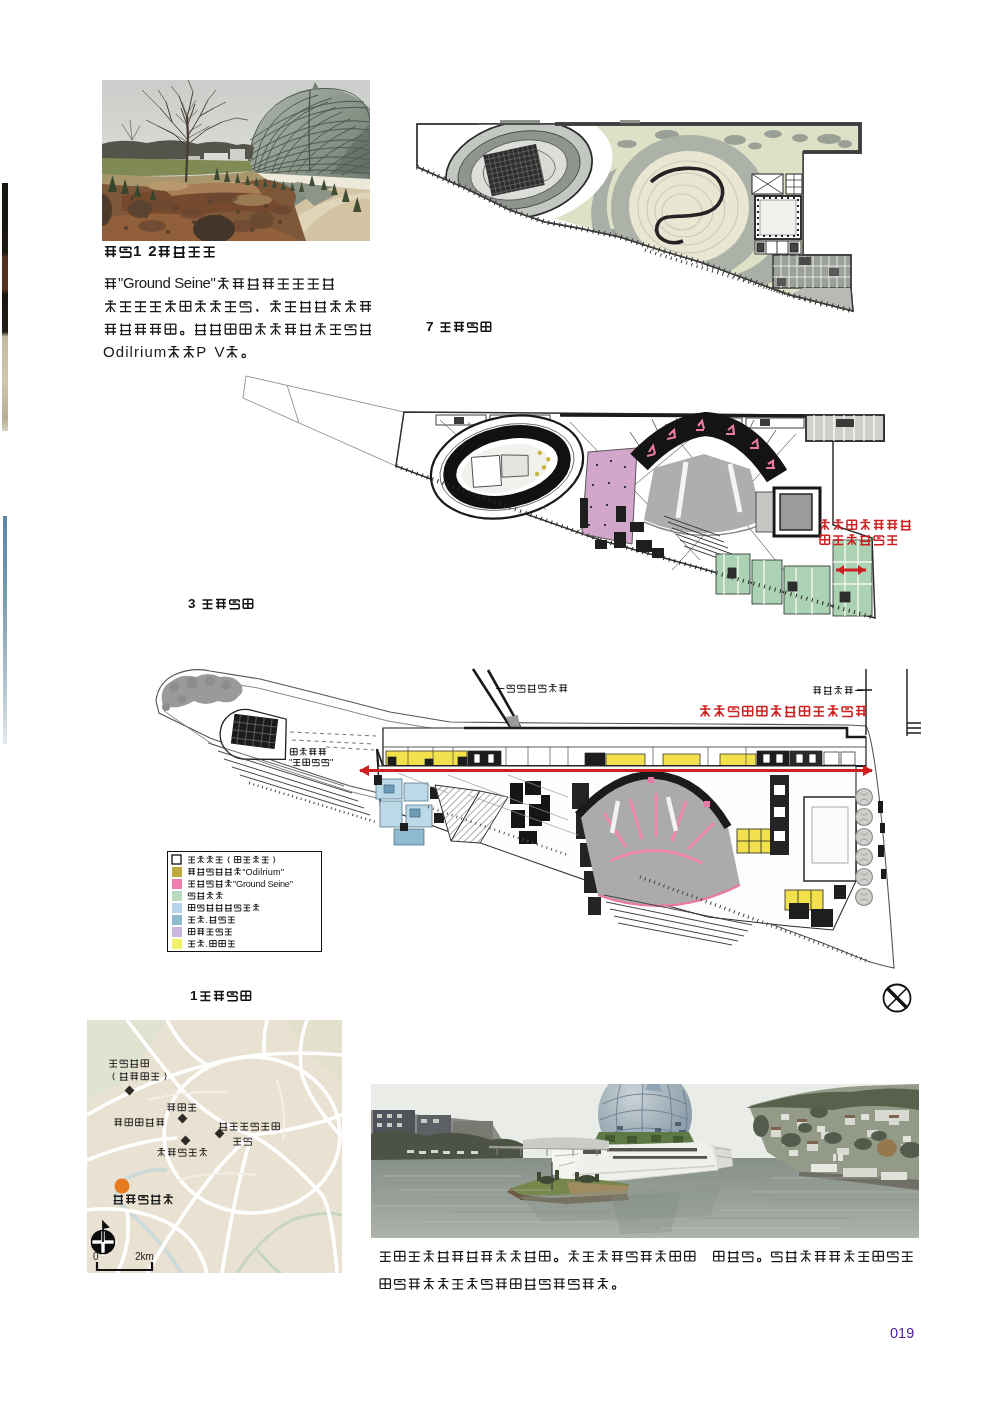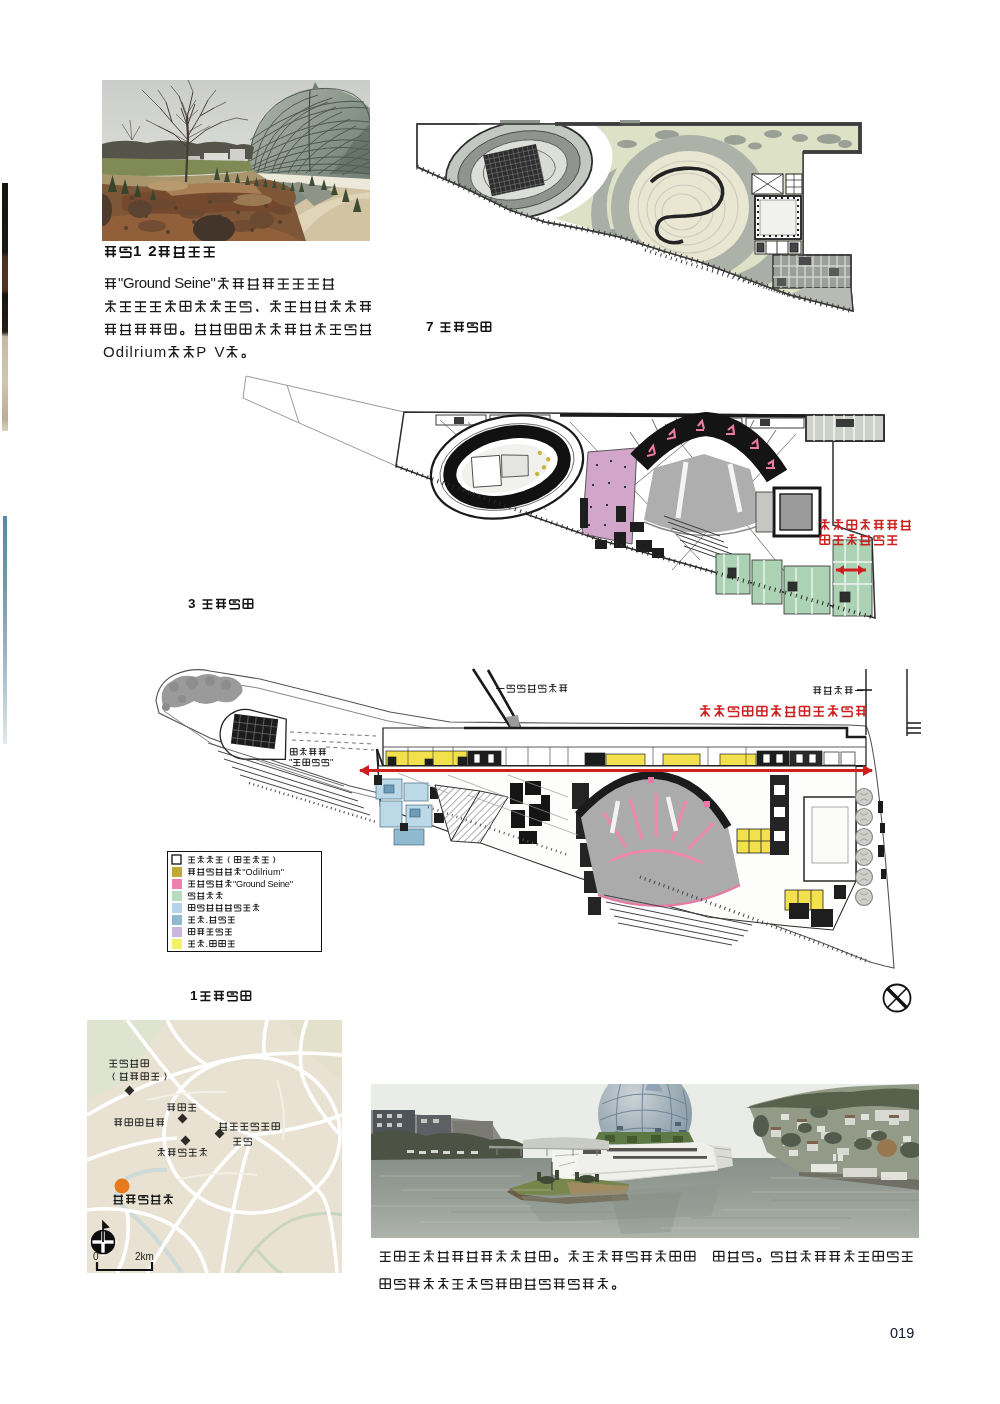--- a/index.html
+++ b/index.html
@@ -809,21 +809,21 @@
   <path d="M240,112 L310,108 L300,148 L250,150 Z" fill="#7e877f" opacity="0.3"></path>
   <g stroke="#c3c8c0" stroke-width="1" fill="none" opacity="0.45">
     <path d="M10,92 H150 M30,106 H180 M0,122 H160 M50,138 H230 M290,144 H470 M350,126 H540 M380,108 H548 M400,94 H520"></path>
   </g>
   <g stroke="#838c84" stroke-width="1" fill="none" opacity="0.45">
     <path d="M20,99 H140 M60,114 H190 M320,134 H480 M400,116 H548 M80,128 H240"></path>
   </g>
   </g>
 </svg>
 
-<div class="abs" style="left:890px;top:1325px;font-size:14.5px;color:#0f172a;">019</div>
+<div class="abs" style="left:890px;top:1325px;font-size:14.5px;color:#4c1d95;">019</div>
 
 <svg class="abs" style="left:0;top:0" width="1000" height="1404" viewBox="0 0 1000 1404">
 
 <path d="M105.0,246.8 L116.0,246.8 M105.0,250.7 L116.0,250.7 M105.0,254.4 L116.0,254.4 M107.6,246.8 L107.6,257.3 M113.4,246.8 L113.4,257.3" stroke="#111111" stroke-width="1.63" fill="none" stroke-linecap="butt"></path>
     <path d="M120.2,247.2 L130.8,247.2 M120.2,247.2 L120.2,252.1 M120.2,252.1 L130.8,252.1 M130.8,252.1 L130.8,257.1 M120.2,257.1 L130.8,257.1 M123.5,249.4 L127.5,249.4 M130.8,247.2 L130.8,249.8" stroke="#111111" stroke-width="1.63" fill="none" stroke-linecap="butt"></path>
     <text x="133.0" y="256.3" font-size="15px" fill="#111111" font-family="Liberation Sans, sans-serif" font-weight="bold" textLength="23.7">12  </text>
     <path d="M158.7,246.8 L169.7,246.8 M158.7,250.7 L169.7,250.7 M158.7,254.4 L169.7,254.4 M161.3,246.8 L161.3,257.3 M167.1,246.8 L167.1,257.3" stroke="#111111" stroke-width="1.63" fill="none" stroke-linecap="butt"></path>
     <path d="M173.7,247.8 L184.7,247.8 M175.2,245.9 L175.2,257.1 M183.2,245.9 L183.2,257.1 M173.7,253.1 L184.7,253.1 M173.7,257.1 L184.7,257.1" stroke="#111111" stroke-width="1.63" fill="none" stroke-linecap="butt"></path>
     <path d="M188.7,247.2 L199.7,247.2 M188.7,251.8 L199.7,251.8 M188.7,256.8 L199.7,256.8 M194.2,247.2 L194.2,256.8" stroke="#111111" stroke-width="1.63" fill="none" stroke-linecap="butt"></path>
     <path d="M203.7,247.2 L214.7,247.2 M203.7,251.8 L214.7,251.8 M203.7,256.8 L214.7,256.8 M209.2,247.2 L209.2,256.8" stroke="#111111" stroke-width="1.63" fill="none" stroke-linecap="butt"></path>

